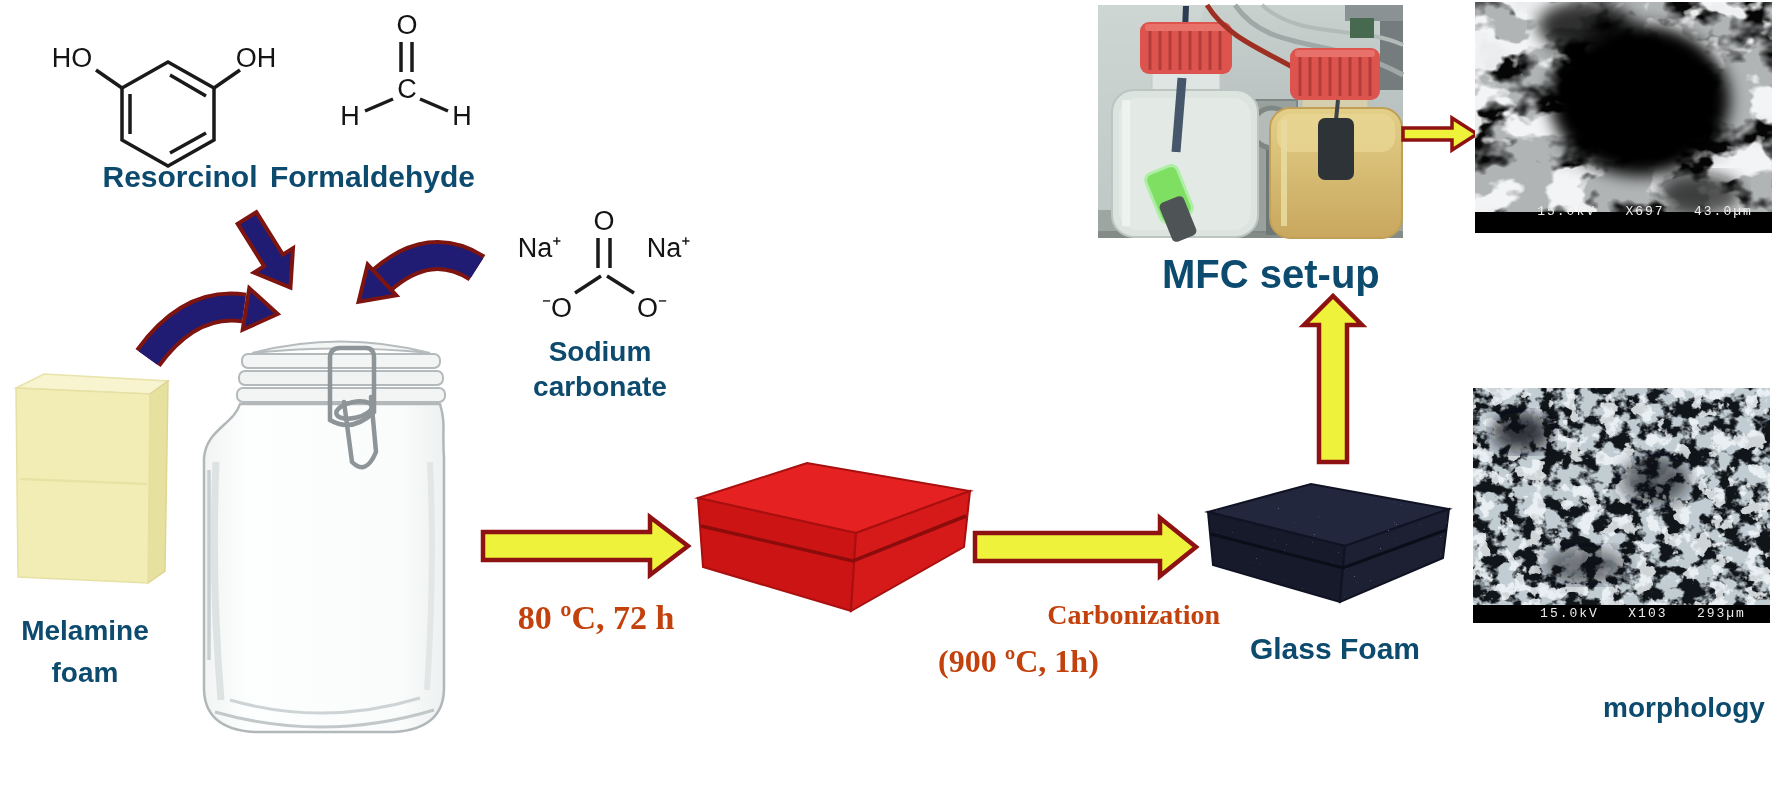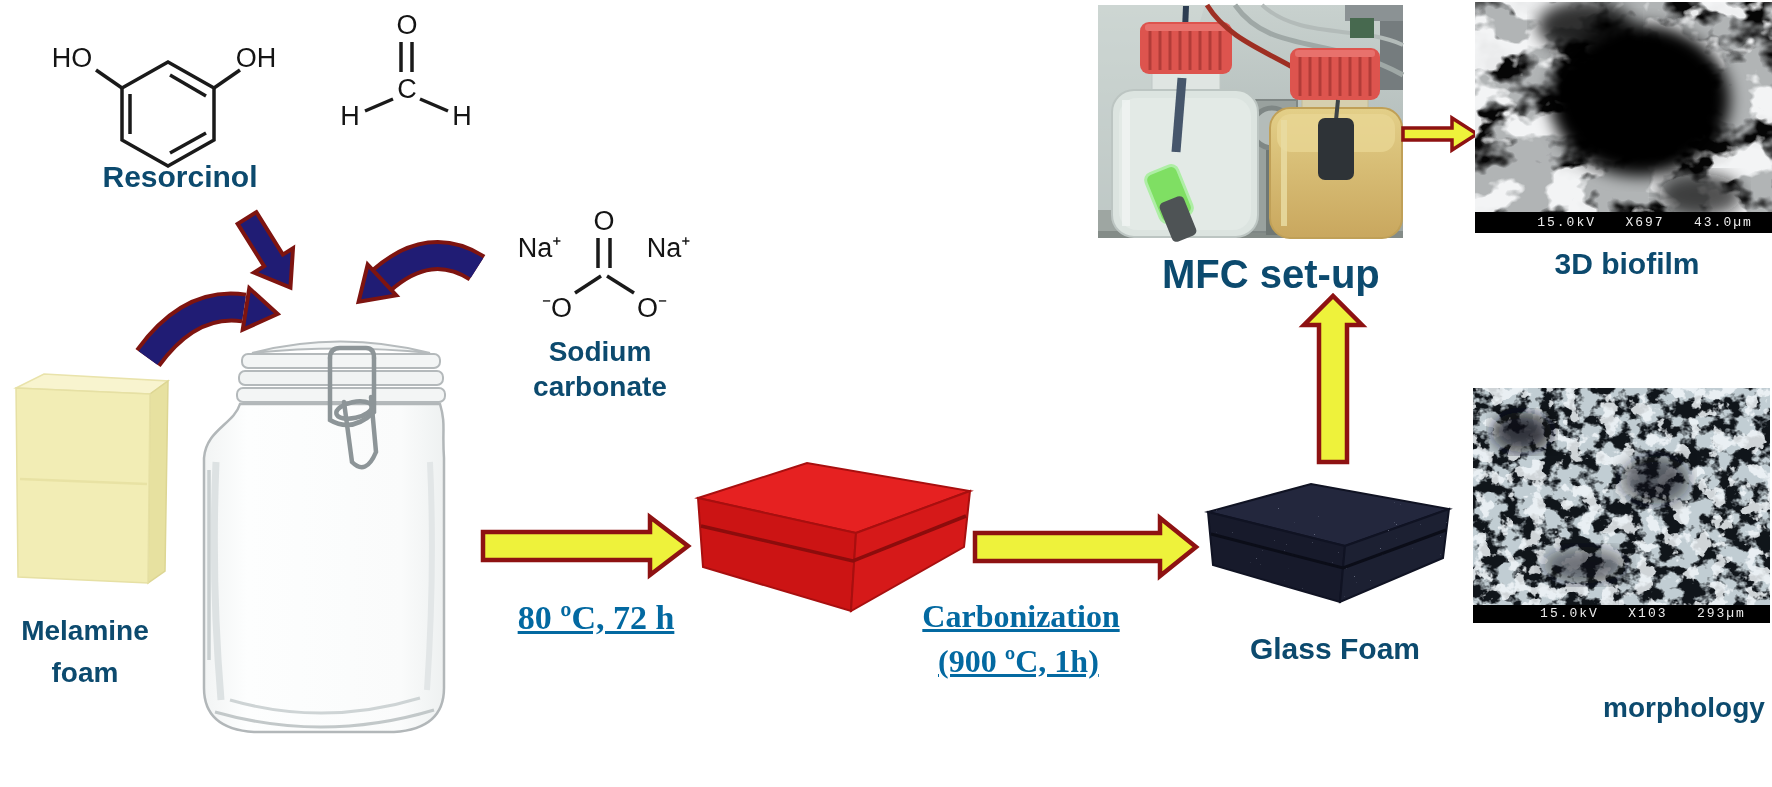--- a/index.html
+++ b/index.html
@@ -1,22 +1,22 @@
 <!DOCTYPE html>
 <html><head>
 <meta charset="utf-8">
 <style>
   html,body{margin:0;padding:0;background:#fff;}
   #canvas{position:relative;width:1772px;height:787px;background:#ffffff;overflow:hidden;
           font-family:"Liberation Sans",sans-serif;}
   #art{position:absolute;left:0;top:0;}
   .lbl{position:absolute;font-family:"Liberation Sans",sans-serif;font-weight:700;color:#0c4a6e;
        text-align:center;line-height:1.12;white-space:nowrap;}
-  .serifLbl{position:absolute;font-family:"Liberation Serif",serif;font-weight:700;color:#0369a1;
-       line-height:1.12;white-space:nowrap;text-decoration:underline;}
+  .serifLbl{position:absolute;font-family:"Liberation Serif",serif;font-weight:700;color:#c2410c;
+       line-height:1.12;white-space:nowrap;}
   .atom{position:absolute;font-family:"Liberation Sans",sans-serif;font-weight:400;font-size:27px;
        color:#141414;text-align:center;white-space:nowrap;}
   .scalebar{position:absolute;font-family:"Liberation Mono","DejaVu Sans Mono",monospace;
        font-size:13px;color:#ececec;text-align:center;letter-spacing:2px;white-space:pre;}
 </style>
 </head>
 <body>
 
 <div id="canvas">
 
@@ -248,41 +248,41 @@
 </svg>
 
 <div class="atom" style="left:37px;top:43px;width:70px;">HO</div>
 <div class="atom" style="left:221px;top:43px;width:70px;">OH</div>
 <div class="lbl" style="left:75px;top:160px;width:210px;font-size:30px;">Resorcinol</div>
 
 <div class="atom" style="left:390px;top:10px;width:34px;">O</div>
 <div class="atom" style="left:390px;top:74px;width:34px;">C</div>
 <div class="atom" style="left:333px;top:101px;width:34px;">H</div>
 <div class="atom" style="left:445px;top:101px;width:34px;">H</div>
+<div class="lbl" style="left:265px;top:160px;width:215px;font-size:30px;">Formaldehyde</div>
 
 <div class="atom" style="left:502px;top:228px;width:75px;">Na⁺</div>
 <div class="atom" style="left:587px;top:206px;width:34px;">O</div>
 <div class="atom" style="left:631px;top:228px;width:75px;">Na⁺</div>
 <div class="atom" style="left:522px;top:288px;width:70px;">⁻O</div>
 <div class="atom" style="left:617px;top:288px;width:70px;">O⁻</div>
 <div class="lbl" style="left:500px;top:336px;width:200px;font-size:28px;">Sodium</div>
 <div class="lbl" style="left:500px;top:371px;width:200px;font-size:28px;">carbonate</div>
 
 <div class="lbl" style="left:0px;top:615px;width:170px;font-size:28px;">Melamine</div>
 <div class="lbl" style="left:0px;top:657px;width:170px;font-size:28px;">foam</div>
 
 
 <div class="serifLbl" style="left:481px;top:599px;width:230px;font-size:34px;text-align:center;">80 ºC, 72 h</div>
 
-<div class="serifLbl" style="left:891px;top:599px;width:260px;font-size:32px;text-align:center;">Carbonization</div>
+<div class="serifLbl" style="left:960px;top:599px;width:260px;font-size:28px;text-align:right;">Carbonization</div>
 <div class="serifLbl" style="left:938px;top:644px;width:260px;font-size:32px;text-align:left;">(900 ºC, 1h)</div>
 
 <div class="lbl" style="left:1225px;top:632px;width:220px;font-size:30px;">Glass Foam</div>
 
 <div class="lbl" style="left:1162px;top:252px;width:210px;font-size:40px;">MFC set-up</div>
 
-<div class="lbl" style="left:1522px;top:247px;width:210px;font-size:30px;">3D biofilm</div>
-<div class="scalebar" style="left:1520px;top:215px;width:250px;">15.0kV   X697   43.0µm</div>
+<div class="scalebar" style="left:1520px;top:204px;width:250px;">15.0kV   X697   43.0µm</div>
 
 <div class="lbl" style="left:1574px;top:692px;width:220px;font-size:28px;">morphology</div>
 <div class="scalebar" style="left:1518px;top:606px;width:250px;">15.0kV   X103   293µm</div>
 
 </div>
 
 </body></html>

